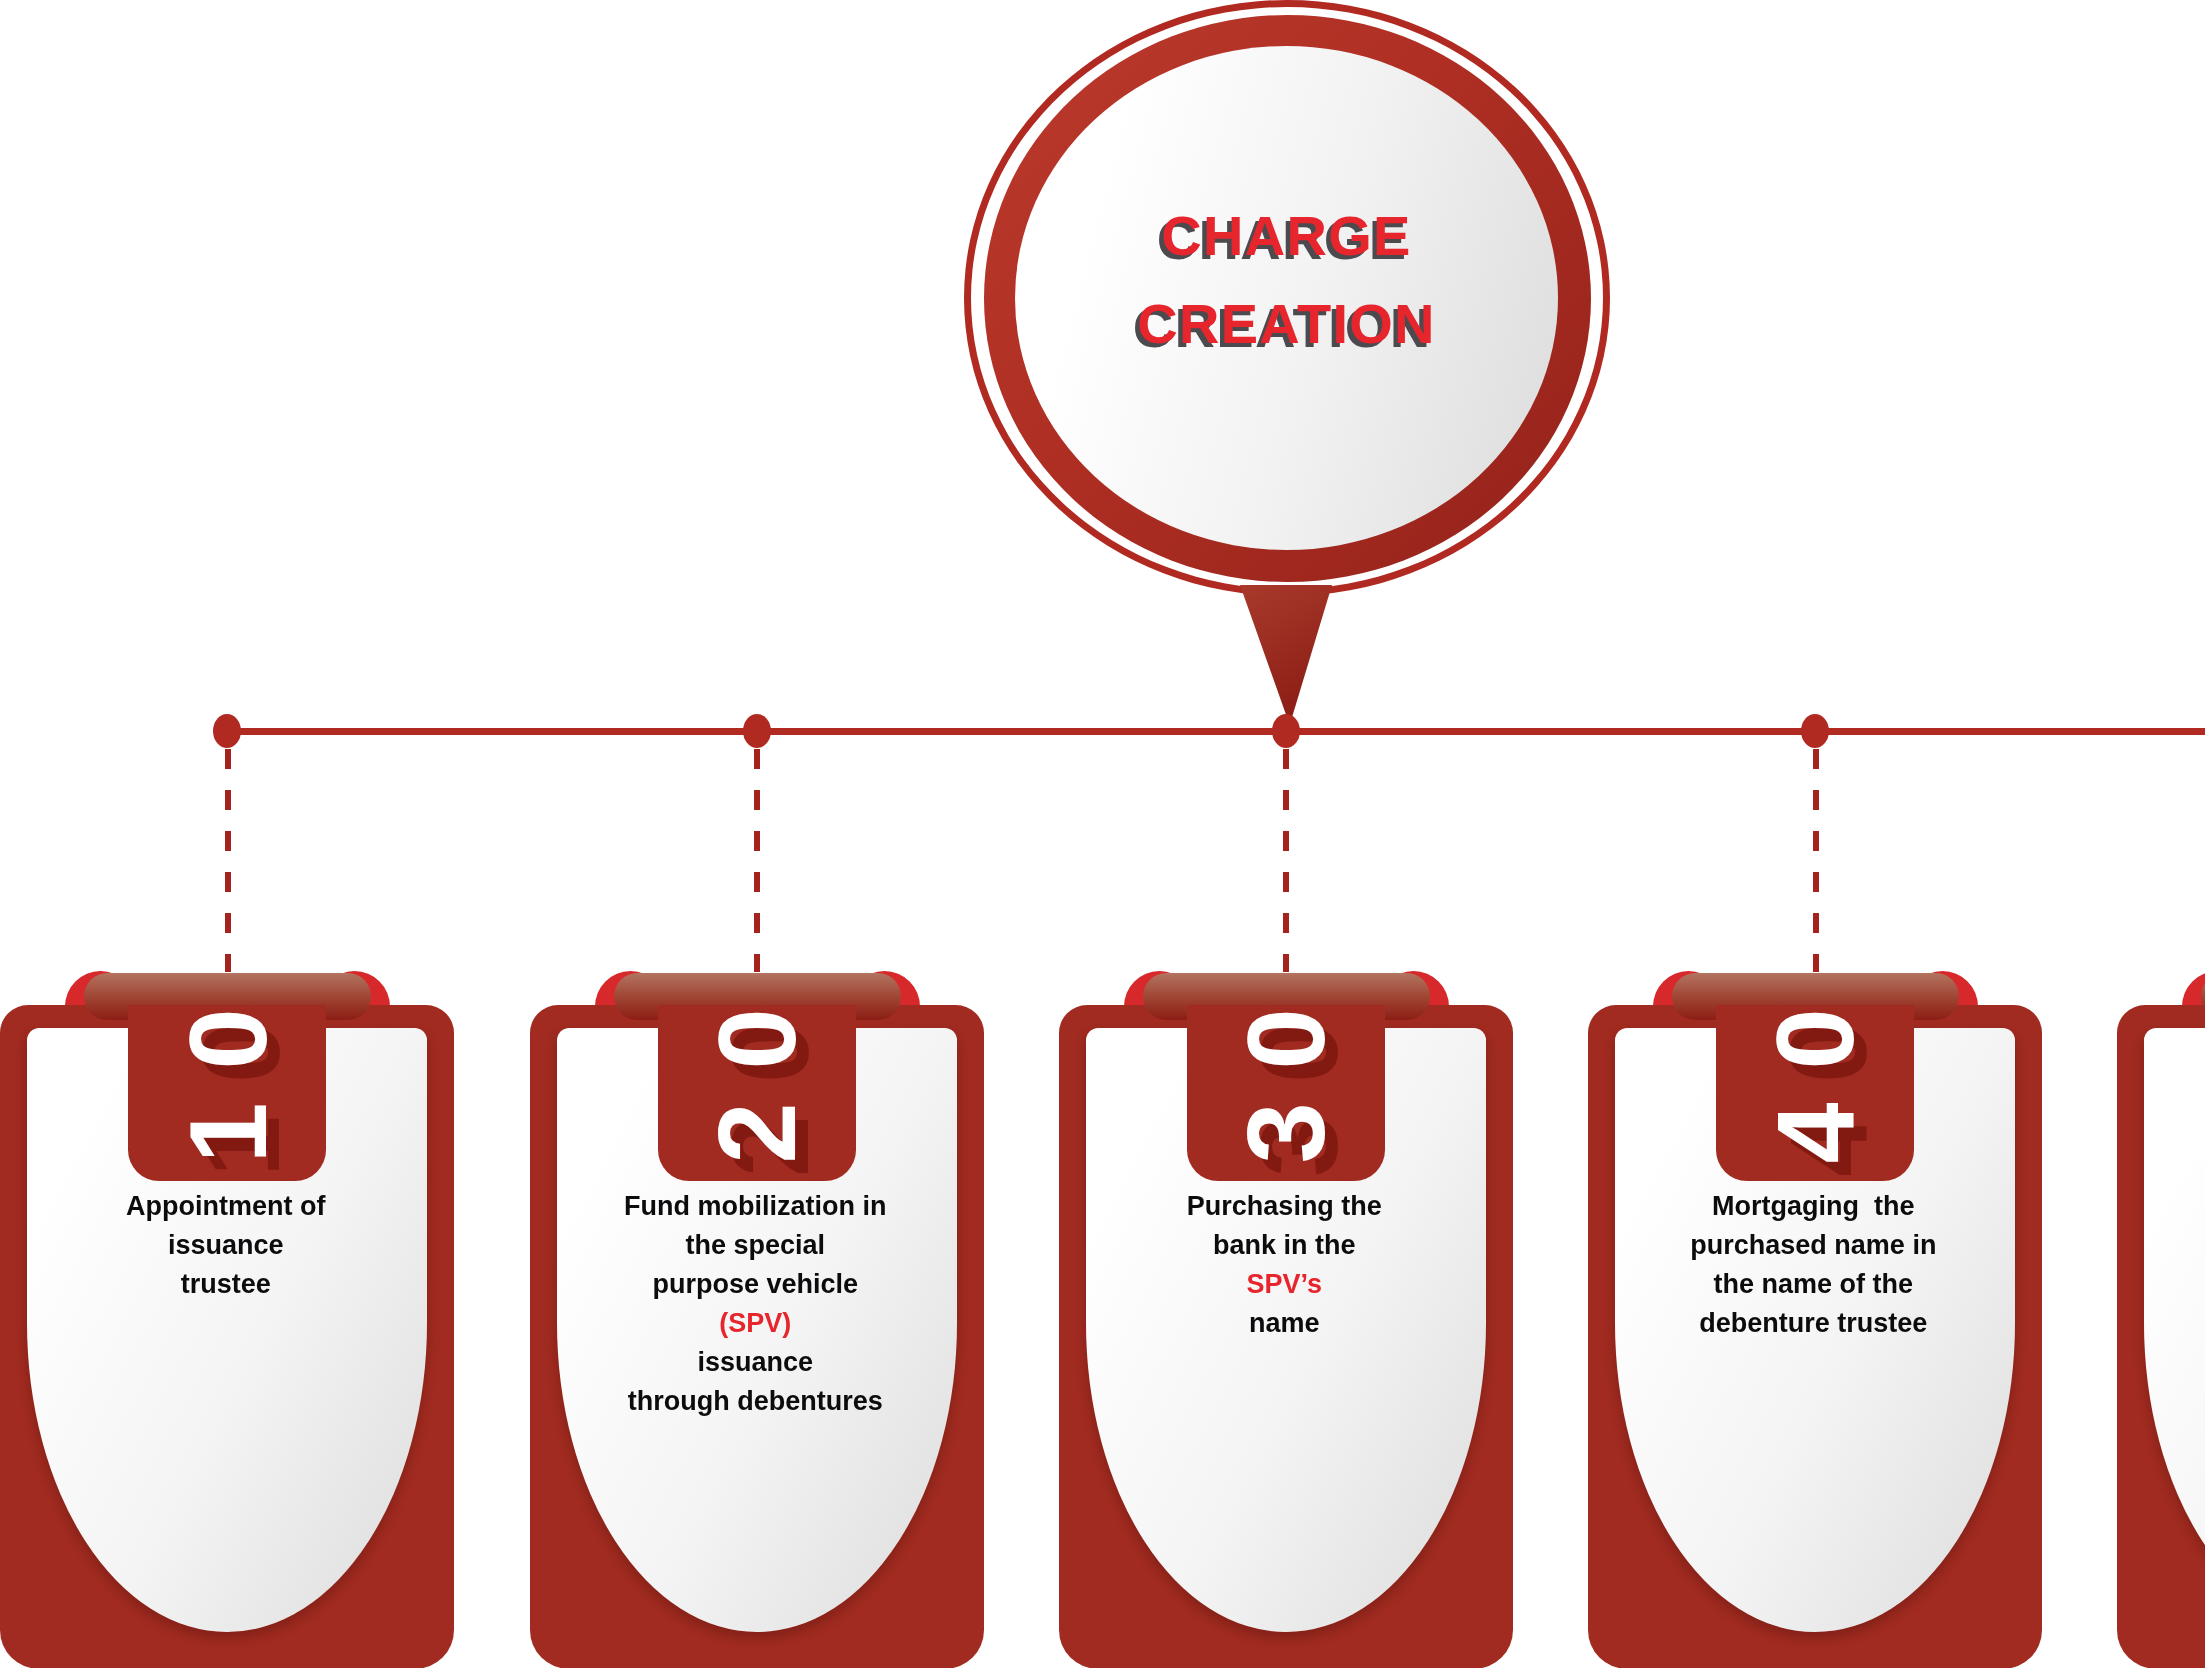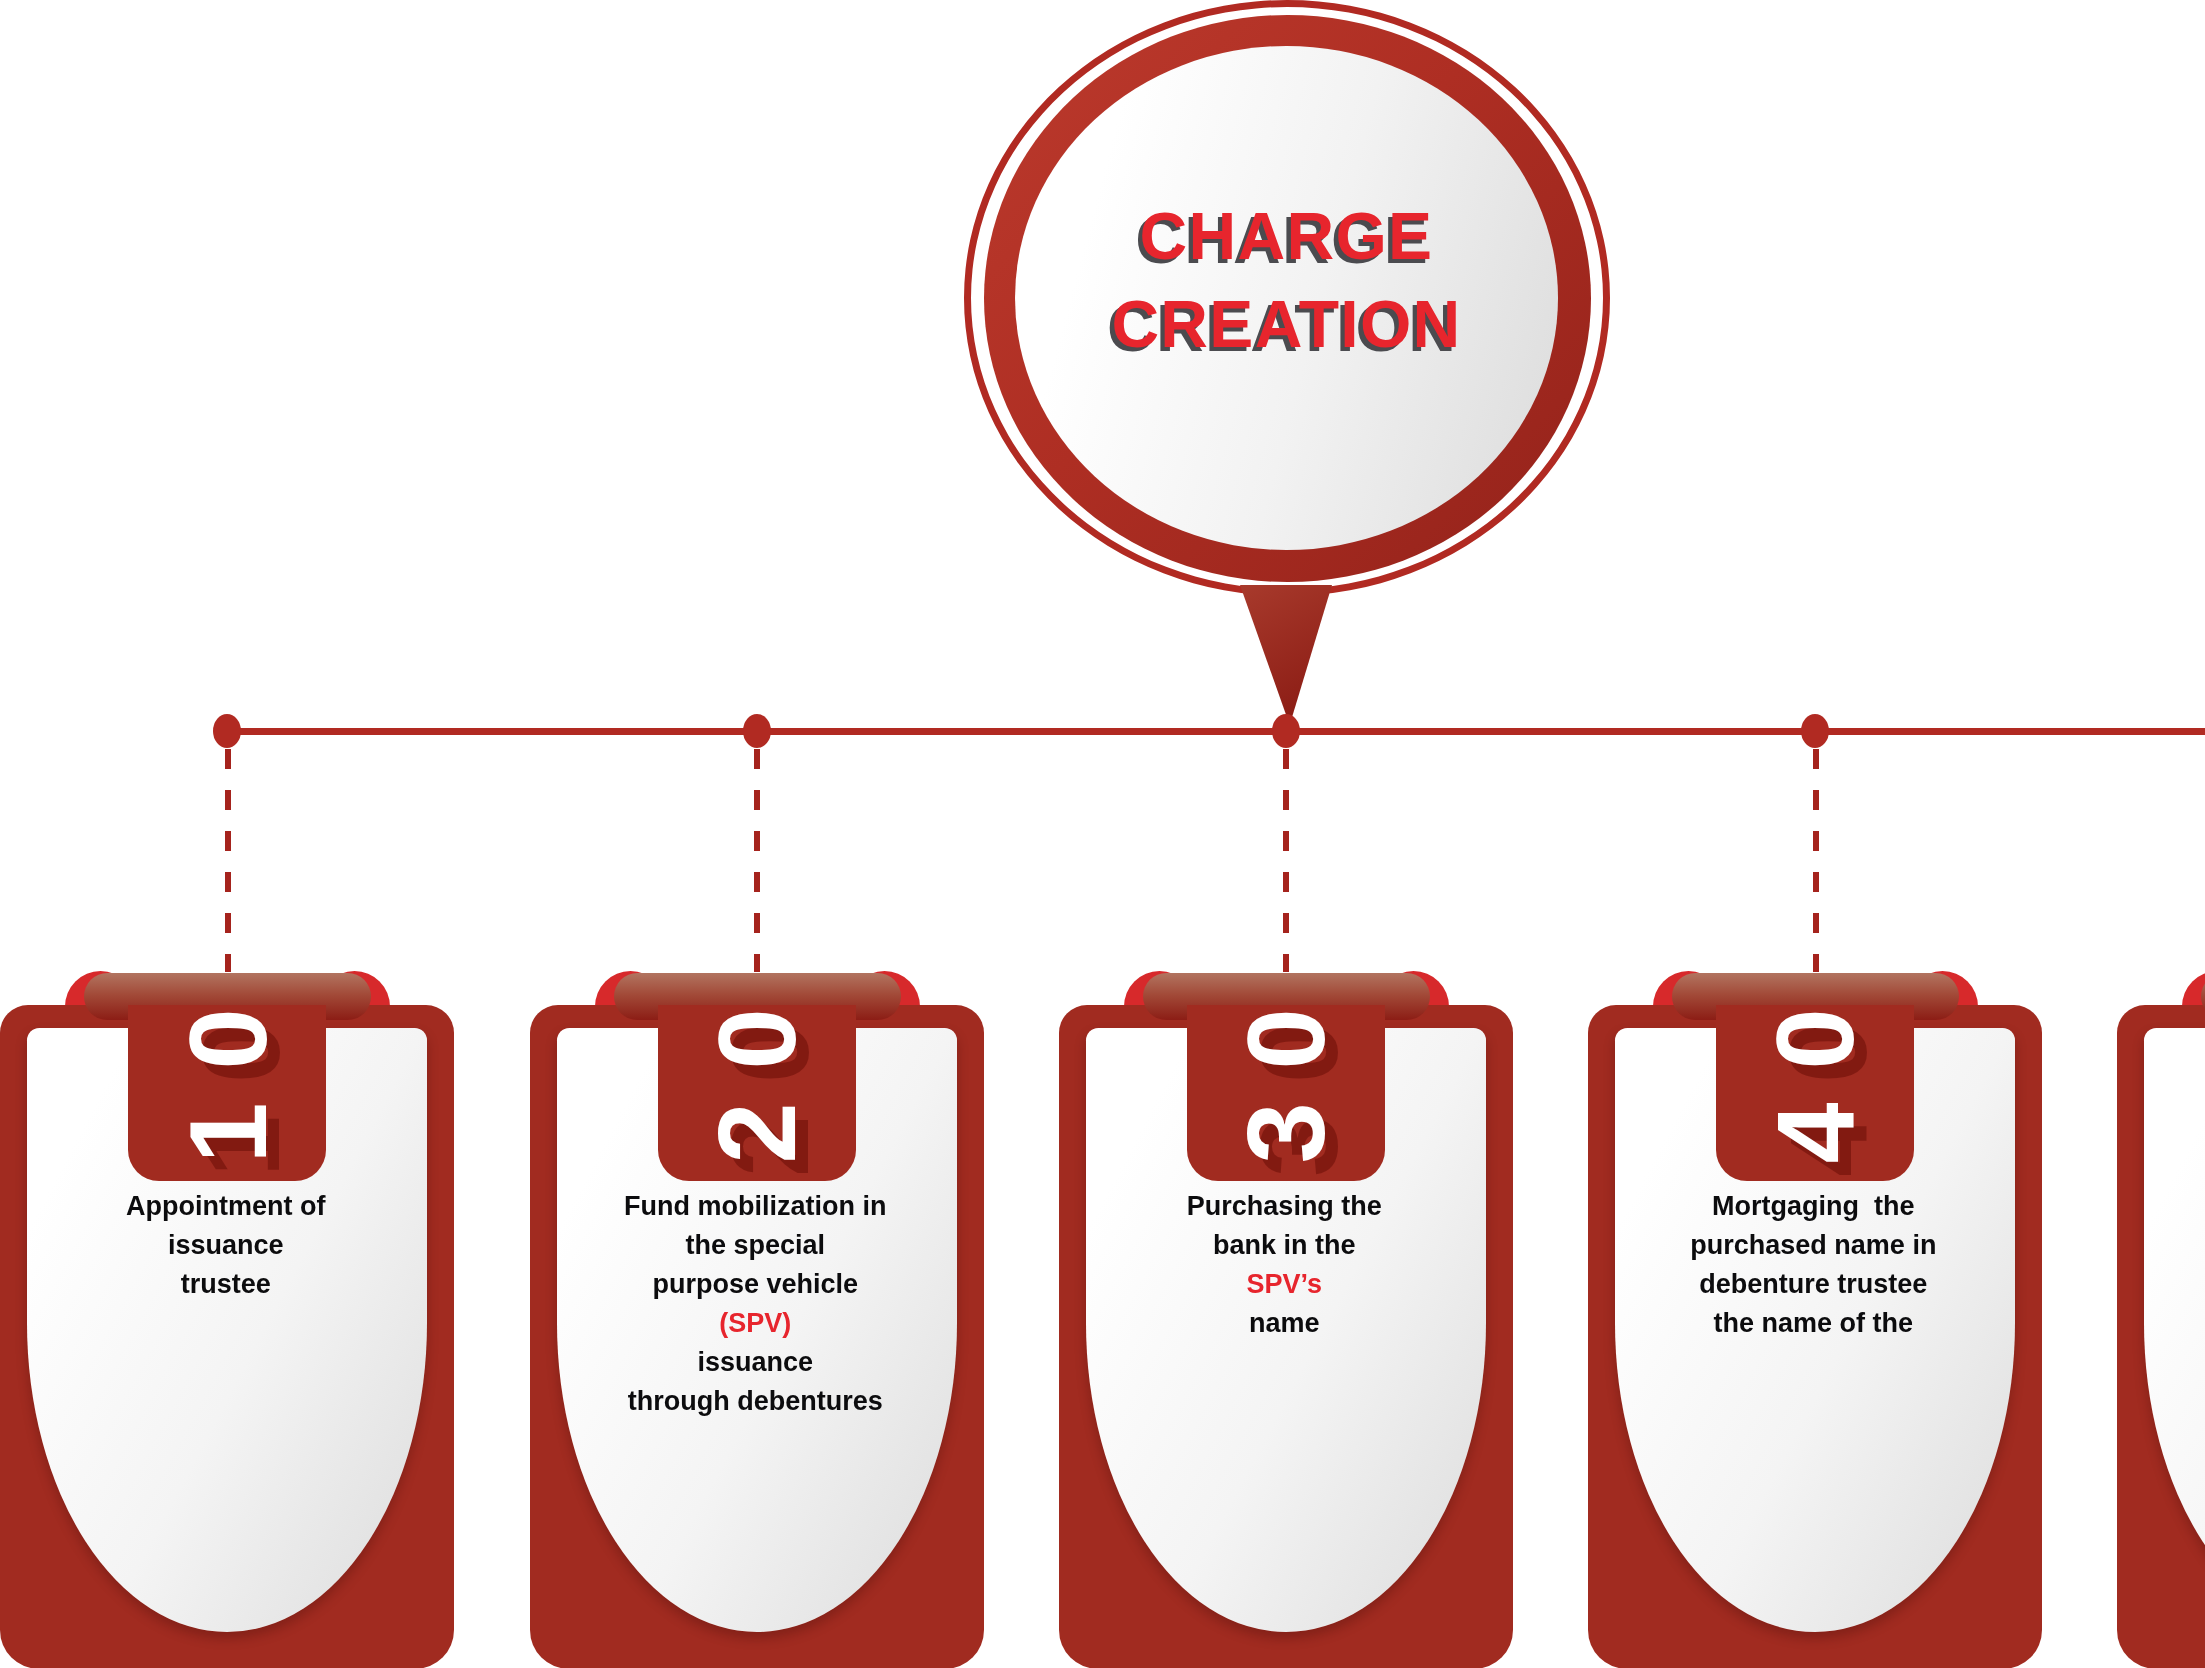--- a/index.html
+++ b/index.html
@@ -12,21 +12,21 @@
   .ring-main{position:absolute;left:984px;top:14.6px;width:607px;height:567px;border-radius:50%;
     background:linear-gradient(135deg,#bc3a2d 0%,var(--ring-red,#ae2e23) 45%,#93221a 100%);}
   .hub-disc{position:absolute;left:1015px;top:46px;width:543px;height:504px;border-radius:50%;
     background:linear-gradient(105deg,#ffffff 18%,#f2f2f2 55%,#dedede 95%);}
   .hub-pointer{position:absolute;left:1240px;top:585px;width:92px;height:140px;
     background:linear-gradient(150deg,#a83a2c 0%,#8c1d15 85%);
     clip-path:polygon(0 0,100% 0,54% 100%);}
   .hub-title{position:absolute;left:1015px;top:46px;width:543px;height:504px;
     display:flex;flex-direction:column;align-items:center;justify-content:center;
     transform:translateY(-17.6px);text-align:center;
-    font-weight:bold;font-size:66px;line-height:88px;letter-spacing:1.3px;
+    font-weight:bold;font-size:56px;line-height:88px;letter-spacing:1.3px;
     color:var(--accent-red,#e7252d);text-shadow:-4.4px 3.5px 0 var(--title-shadow,#4b4b4f);}
 
   
   .h-line{position:absolute;left:228px;top:728px;width:2117px;height:7px;
     background:var(--line-red,#b12a22);}
   .dot{position:absolute;width:28px;height:34px;border-radius:50%;top:714px;
     background:var(--line-red,#b12a22);}
   .v-dash{position:absolute;width:5.7px;top:749px;height:223px;
     background:repeating-linear-gradient(to bottom,var(--dash-red,#a5231d) 0 20px,transparent 20px 41px);}
 
@@ -140,22 +140,22 @@
       <div class="clip-bar"></div>
       <div class="card-panel"></div>
       <div class="num-tab"></div>
       <div class="num">
           <span>0</span>
           <span>4</span>
         </div>
       <div class="card-txt">
           <div><span>Mortgaging&nbsp; the</span></div>
           <div><span>purchased name in</span></div>
+          <div><span>the name of the</span></div>
           <div><span>debenture trustee</span></div>
-          <div><span>the name of the</span></div>
         </div>
     </div>
       <div class="card" style="left: 2117px;">
       <div class="knob knob-left"></div>
 
       <div class="card-body"></div>
       <div class="clip-bar"></div>
       <div class="card-panel"></div>
 
       <div class="card-txt">

